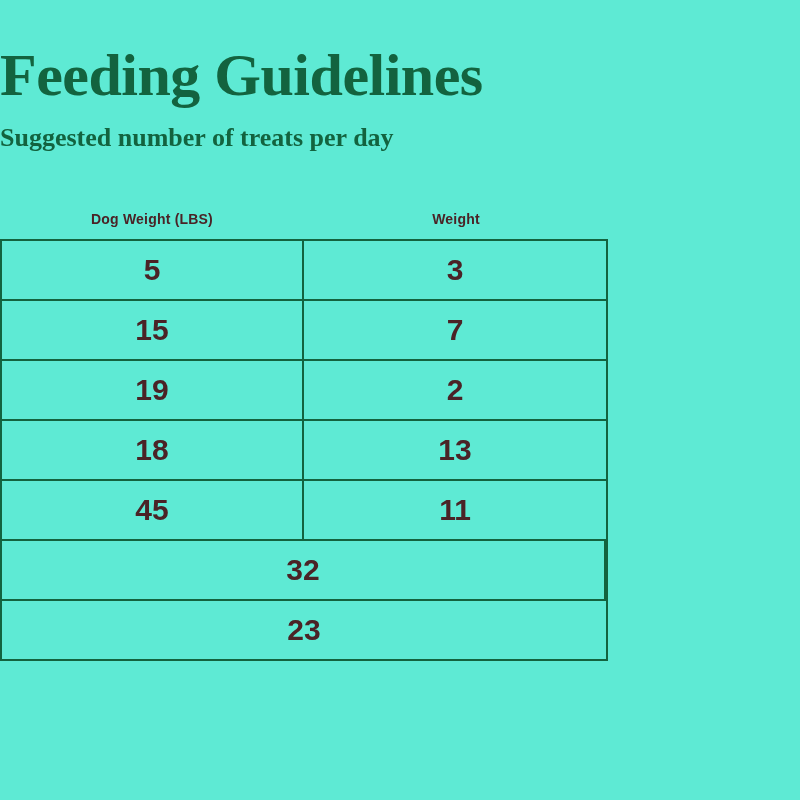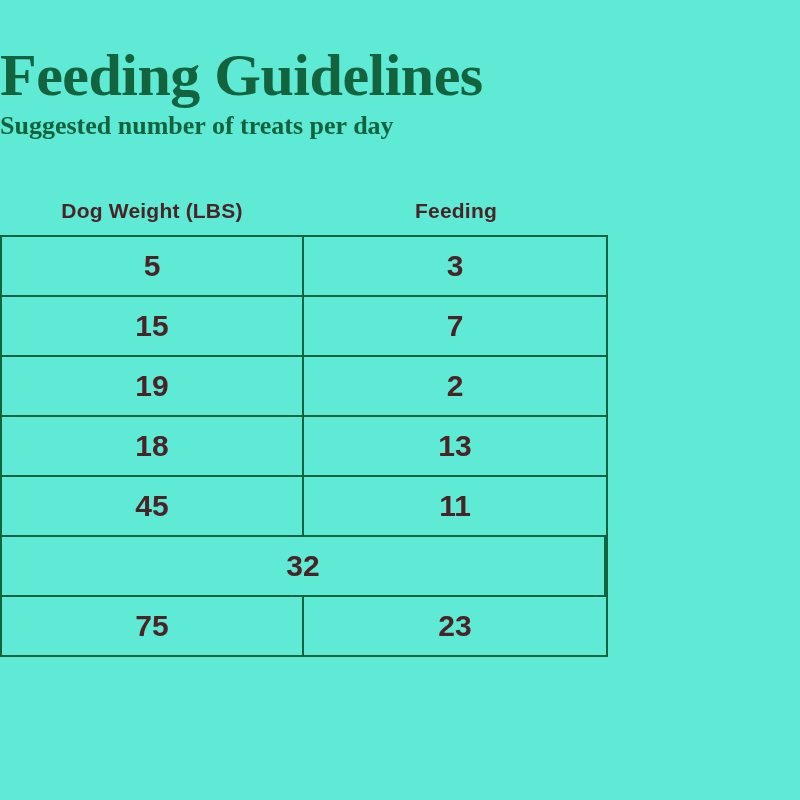--- a/index.html
+++ b/index.html
@@ -27,41 +27,41 @@
     margin-top: 44px;
     font-family: "Liberation Serif", serif;
     font-size: 60px;
     font-weight: bold;
     color: #13633f;
     letter-spacing: -0.5px;
     line-height: 1.05;
     text-align: center;
   }
   .subtitle {
-    margin-top: 4px;
+    margin-top: 16px;
     font-family: "Liberation Serif", serif;
     font-size: 26px;
     font-weight: bold;
     color: #13633f;
     text-align: center;
   }
   .table-wrap {
     margin-top: 58px;
     width: 608px;
   }
   .head-row {
     display: flex;
     width: 100%;
     padding-bottom: 12px;
   }
   .head-cell {
     flex: 1 1 50%;
     text-align: center;
     font-family: "Liberation Sans", sans-serif;
-    font-size: 21px;
+    font-size: 14px;
     font-weight: bold;
     color: #4a2326;
     letter-spacing: 0.2px;
   }
   .grid {
     border: 2px solid #13633f;
     border-bottom: none;
     width: 100%;
     box-sizing: border-box;
   }
@@ -92,21 +92,21 @@
 
 <div class="page">
 
   <div class="title">Feeding Guidelines</div>
   <div class="subtitle">Suggested number of treats per day</div>
 
   <div class="table-wrap">
 
     <div class="head-row">
       <div class="head-cell">Dog Weight (LBS)</div>
-      <div class="head-cell">Feeding</div>
+      <div class="head-cell">Weight</div>
     </div>
 
     <div class="grid">
 
       <div class="row">
         <div class="cell left">5</div>
         <div class="cell">3</div>
       </div>
 
       <div class="row">
@@ -127,19 +127,18 @@
       <div class="row">
         <div class="cell left">45</div>
         <div class="cell">11</div>
       </div>
 
       <div class="row">
         <div class="cell left">32</div>
       </div>
 
       <div class="row">
-        <div class="cell left">75</div>
         <div class="cell">23</div>
       </div>
 
     </div>
   </div>
 </div>
 
 </body></html>

